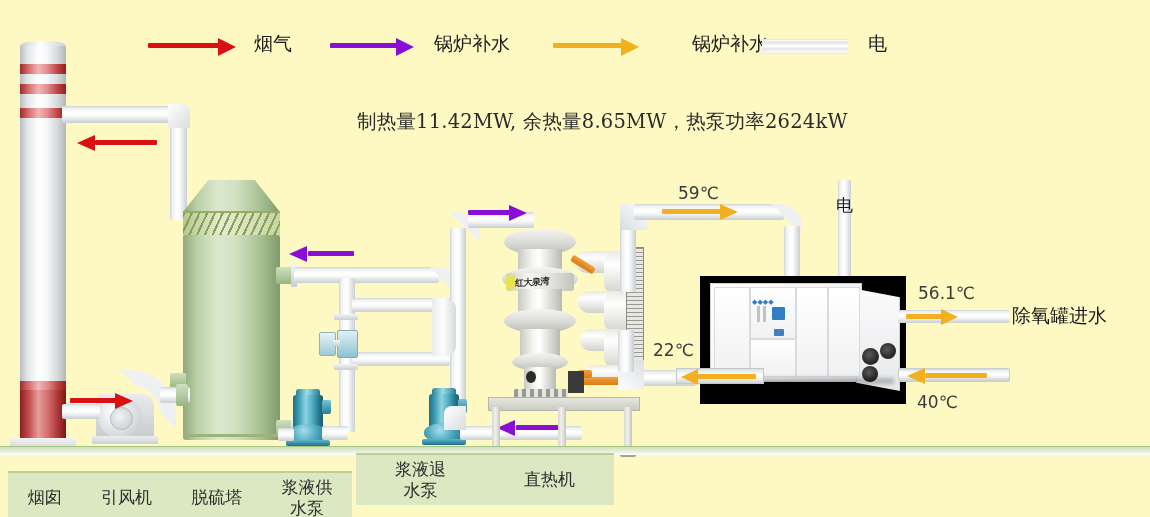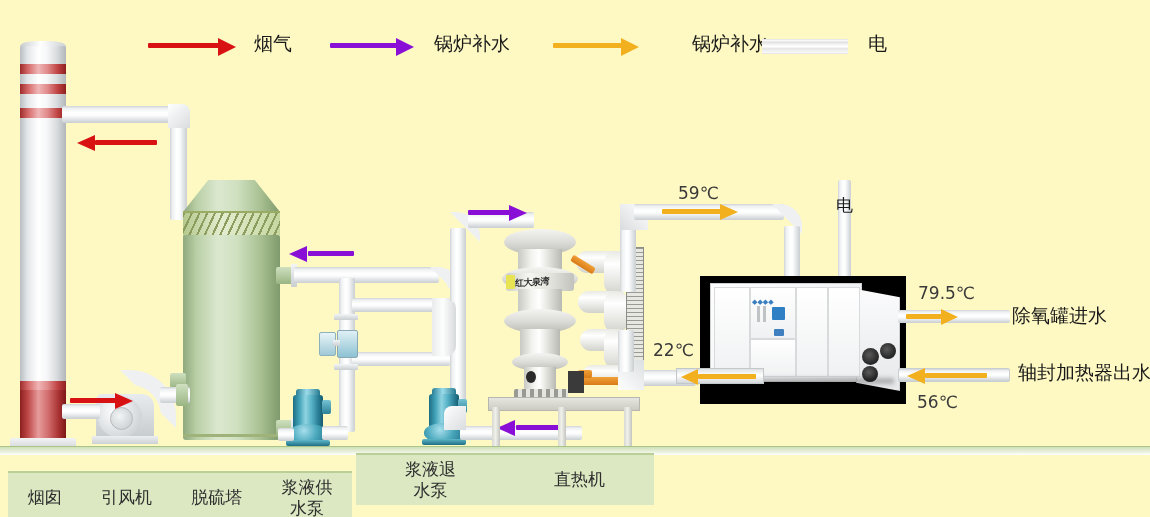--- a/index.html
+++ b/index.html
@@ -389,20 +389,21 @@
     <div class="legend-label abs" style="left:434px;top:34px;">锅炉补水</div>
 
     <div class="leg-arrow-line" style="left:553px;top:43px;width:70px;background:#f2b01e;"></div>
     <div class="leg-arrow-head" style="left:621px;top:37.5px;border-left:18px solid #f2b01e;"></div>
     <div class="legend-label abs" style="left:657px;top:34px;margin-left:35px;">锅炉补水</div>
 
     <div class="elec-legend" style="left:762px;top:39px;"></div>
     <div class="legend-label abs" style="left:868px;top:34px;">电</div>
   </div>
 
+  <div class="title-text abs" style="left:357px;top:108px;">制热量11.42MW, 余热量8.65MW，热泵功率2624kW</div>
 
   <div>
     <div class="chimney-cap" style="left:20px;top:41px;width:46px;height:11px;"></div>
     <div class="chimney-body" style="left:20px;top:46px;width:46px;height:340px;"></div>
     <div class="chimney-band" style="left:20px;top:64px;width:46px;height:10px;"></div>
     <div class="chimney-band" style="left:20px;top:84px;width:46px;height:10px;"></div>
     <div class="chimney-band" style="left:20px;top:108px;width:46px;height:10px;"></div>
     <div class="chimney-red" style="left:20px;top:386px;width:46px;height:56px;"></div>
     <div class="chimney-band" style="left:20px;top:381px;width:46px;height:9px;"></div>
     <div class="base-plate" style="left:10px;top:438px;width:66px;height:10px;"></div>
@@ -603,45 +604,44 @@
     <div class="hp-fan" style="left:862px;top:348px;width:17px;height:17px;"></div>
     <div class="hp-fan" style="left:880px;top:343px;width:16px;height:16px;"></div>
     <div class="hp-fan" style="left:862px;top:366px;width:16px;height:16px;"></div>
 
     <div class="hp-shadow" style="left:714px;top:378px;width:180px;height:6px;"></div>
   </div>
 
   <div class="pipe-h" style="left:898px;top:310px;width:112px;height:13px;"></div>
   <div class="flow-line" style="left:906px;top:314px;width:38px;background:#f2b01e;"></div>
   <div class="flow-head" style="left:941px;top:308.5px;border-left:17px solid #f2b01e;"></div>
-  <div class="temp-text abs" style="left:918px;top:283px;">79.5℃</div>
+  <div class="temp-text abs" style="left:918px;top:283px;">56.1℃</div>
   <div class="annot-text abs" style="left:1012px;top:303px;">除氧罐进水</div>
 
   <div class="pipe-h" style="left:898px;top:368px;width:112px;height:14px;border:1px solid #c9ced1;box-sizing:border-box;"></div>
   <div class="flow-line" style="left:925px;top:373px;width:62px;background:#f2b01e;"></div>
   <div class="flow-head" style="left:907px;top:367.5px;border-right:18px solid #f2b01e;"></div>
-  <div class="temp-text abs" style="left:917px;top:392px;">56℃</div>
-  <div class="annot-text abs" style="left:1018px;top:360px;">轴封加热器出水</div>
+  <div class="temp-text abs" style="left:917px;top:392px;">40℃</div>
 
   <div class="abs" style="left:676px;top:368px;width:88px;height:16px;
               background:linear-gradient(to bottom,#dfe2e4,#ffffff 45%,#d4d8da);
               border:1px solid #c2c7ca;box-sizing:border-box;"></div>
   <div class="flow-line" style="left:698px;top:374px;width:58px;background:#f2b01e;"></div>
   <div class="flow-head" style="left:681px;top:368.5px;border-right:17px solid #f2b01e;"></div>
 
   <div class="ground-strip" style="left:0;top:446px;width:1150px;height:8px;"></div>
 
   <div class="green-bar" style="left:8px;top:471px;width:344px;height:52px;">
     <div class="cell">烟囱</div>
     <div class="cell">引风机</div>
     <div class="cell">脱硫塔</div>
     <div class="cell" style="white-space:pre-line;">浆液供
 水泵</div>
   </div>
 
-  <div class="green-bar" style="left:356px;top:453px;width:298px;height:52px;">
+  <div class="green-bar" style="left:356px;top:453px;width:258px;height:52px;">
     <div class="cell" style="white-space:pre-line;">浆液退
 水泵</div>
     <div class="cell">直热机</div>
   </div>
 
 
 </div>
 
 </body></html>

